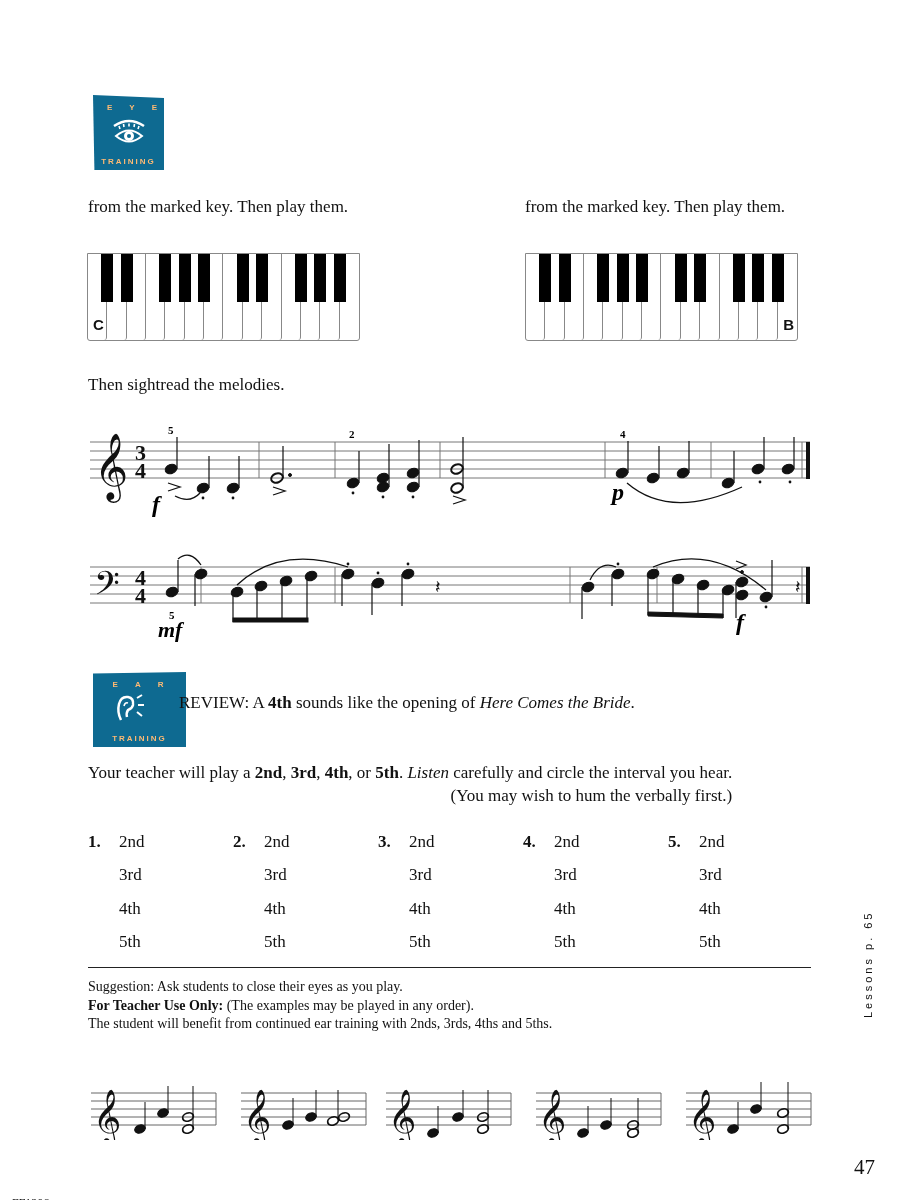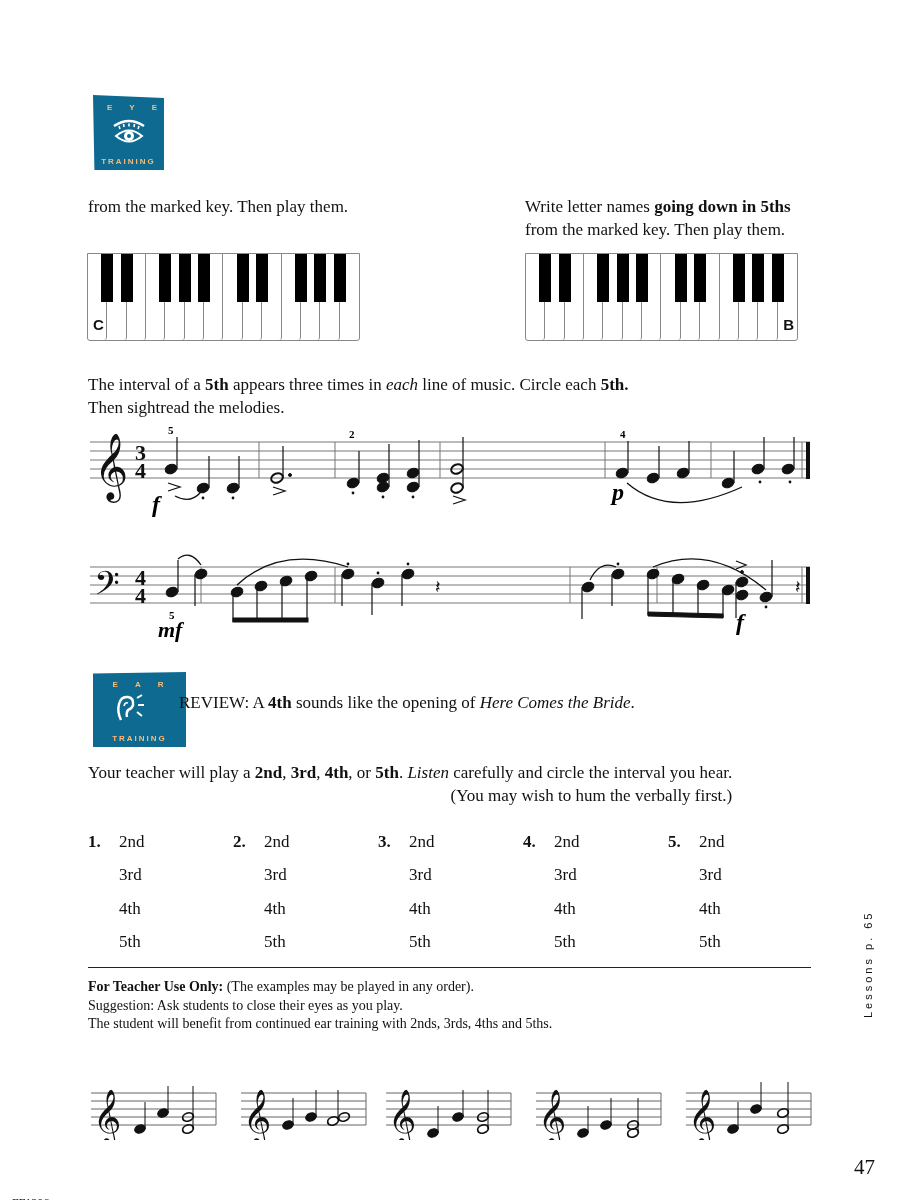--- a/index.html
+++ b/index.html
@@ -38,21 +38,20 @@
       <circle cx="18" cy="19" r="2" fill="#0e6a91"></circle>
   </svg>
   <div class="bot" style="top:62px;">TRAINING</div>
 </div>
 
 <div class="abs para" style="left:88px;top:195px;">
   <div>from the marked key. Then play them.</div>
 </div>
 
 <div class="abs para" style="left:525px;top:195px;">
-  <div><span>Write letter names </span><b>going down in 5ths</b></div>
   <div>from the marked key. Then play them.</div>
 </div>
 
 <div class="keyboard" style="left:87px;top:253px;width:271px;">
   <div id="kbL">
       <div class="wkey" style="left: 0px; width: 18.3571px;"></div>
       <div class="wkey" style="left: 19.3571px; width: 18.3571px;"></div>
       <div class="wkey" style="left: 38.7143px; width: 18.3571px;"></div>
       <div class="wkey" style="left: 58.0714px; width: 18.3571px;"></div>
       <div class="wkey" style="left: 77.4286px; width: 18.3571px;"></div>
@@ -103,21 +102,20 @@
       <div class="bkey" style="left: 148.857px;"></div>
       <div class="bkey" style="left: 168.214px;"></div>
       <div class="bkey" style="left: 206.929px;"></div>
       <div class="bkey" style="left: 226.286px;"></div>
       <div class="bkey" style="left: 245.643px;"></div>
     </div>
   <span class="keylabel" style="right:3px;">B</span>
 </div>
 
 <div class="abs para" style="left:88px;top:373px;">
-  <div><span>The interval of a </span><b>5th</b><span> appears three times in </span><i>each</i><span> line of music. Circle each </span><b>5th.</b></div>
   <div>Then sightread the melodies.</div>
 </div>
 
 <svg class="abs" style="left:90px;top:420px;" width="725" height="100" viewBox="0 0 725 100">
   <g stroke="#777" stroke-width="1">
     <line x1="0" y1="22" x2="720" y2="22"></line>
       <line x1="0" y1="31" x2="720" y2="31"></line>
       <line x1="0" y1="40" x2="720" y2="40"></line>
       <line x1="0" y1="49" x2="720" y2="49"></line>
       <line x1="0" y1="58" x2="720" y2="58"></line>
@@ -329,22 +327,22 @@
   <span class="opt" style="top:33px;">3rd</span>
   <span class="opt" style="top:67px;">4th</span>
   <span class="opt" style="top:100px;">5th</span>
 </div>
 
 <div class="side" style="left:862px;top:1018px;">Lessons p. 65</div>
 
 <div class="rule"></div>
 
 <div class="abs teacher" style="left:88px;top:978px;">
+  <div>Suggestion: Ask students to close their eyes as you play.</div>
   <div><b>For Teacher Use Only:</b><span> (The examples may be played in any order).</span></div>
-  <div>Suggestion: Ask students to close their eyes as you play.</div>
   <div>The student will benefit from continued ear training with 2nds, 3rds, 4ths and 5ths.</div>
 </div>
 
 <svg class="abs" style="left:88px;top:1070px;" width="730" height="70" viewBox="0 0 730 70">
   <defs>
     <g id="stf" stroke="#666" stroke-width="1">
       <line x1="0" y1="5" x2="125" y2="5"></line>
         <line x1="0" y1="13" x2="125" y2="13"></line>
         <line x1="0" y1="21" x2="125" y2="21"></line>
         <line x1="0" y1="29" x2="125" y2="29"></line>

